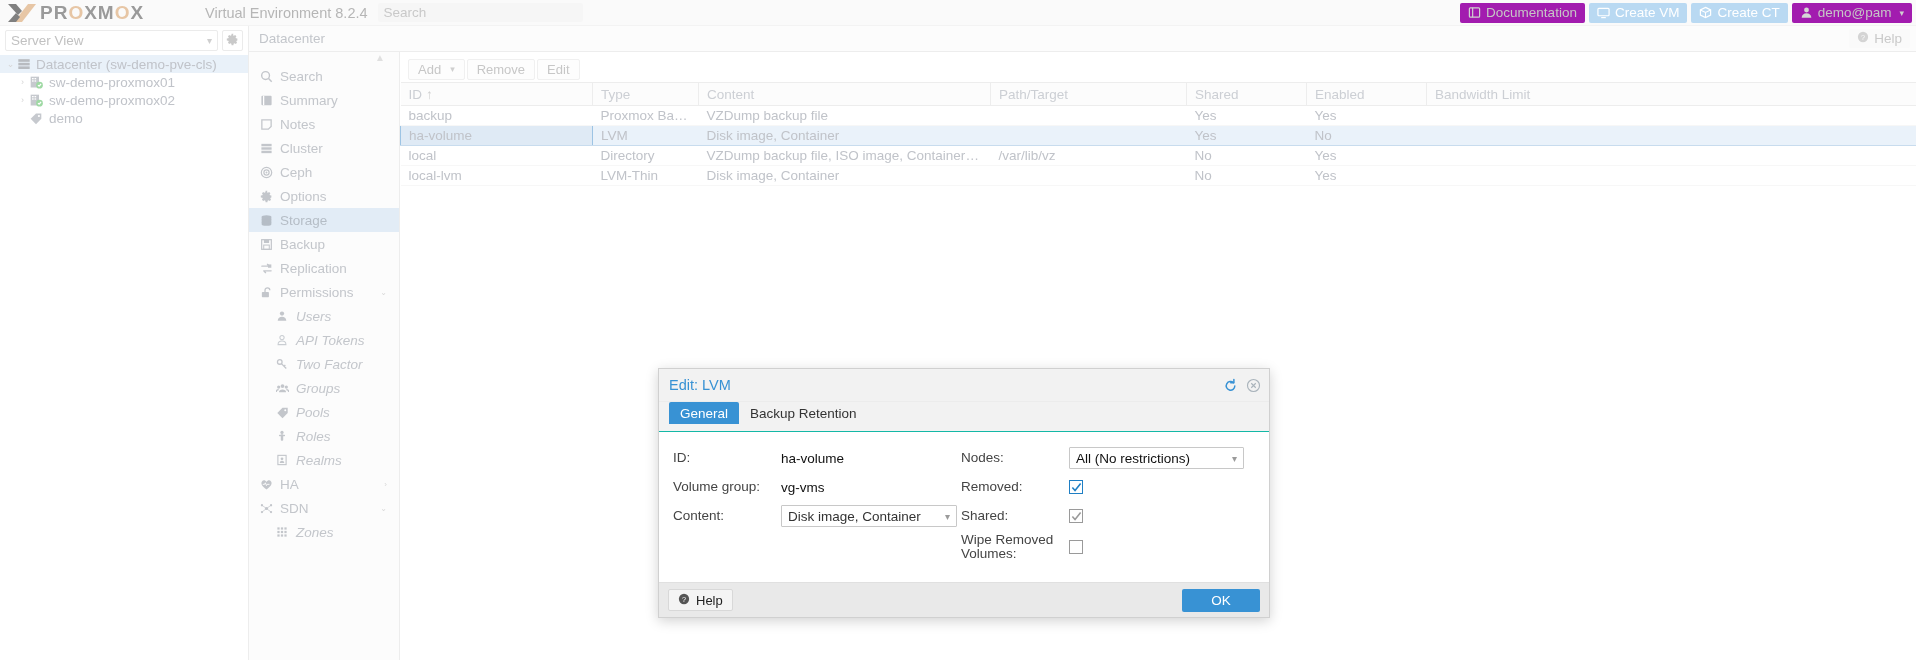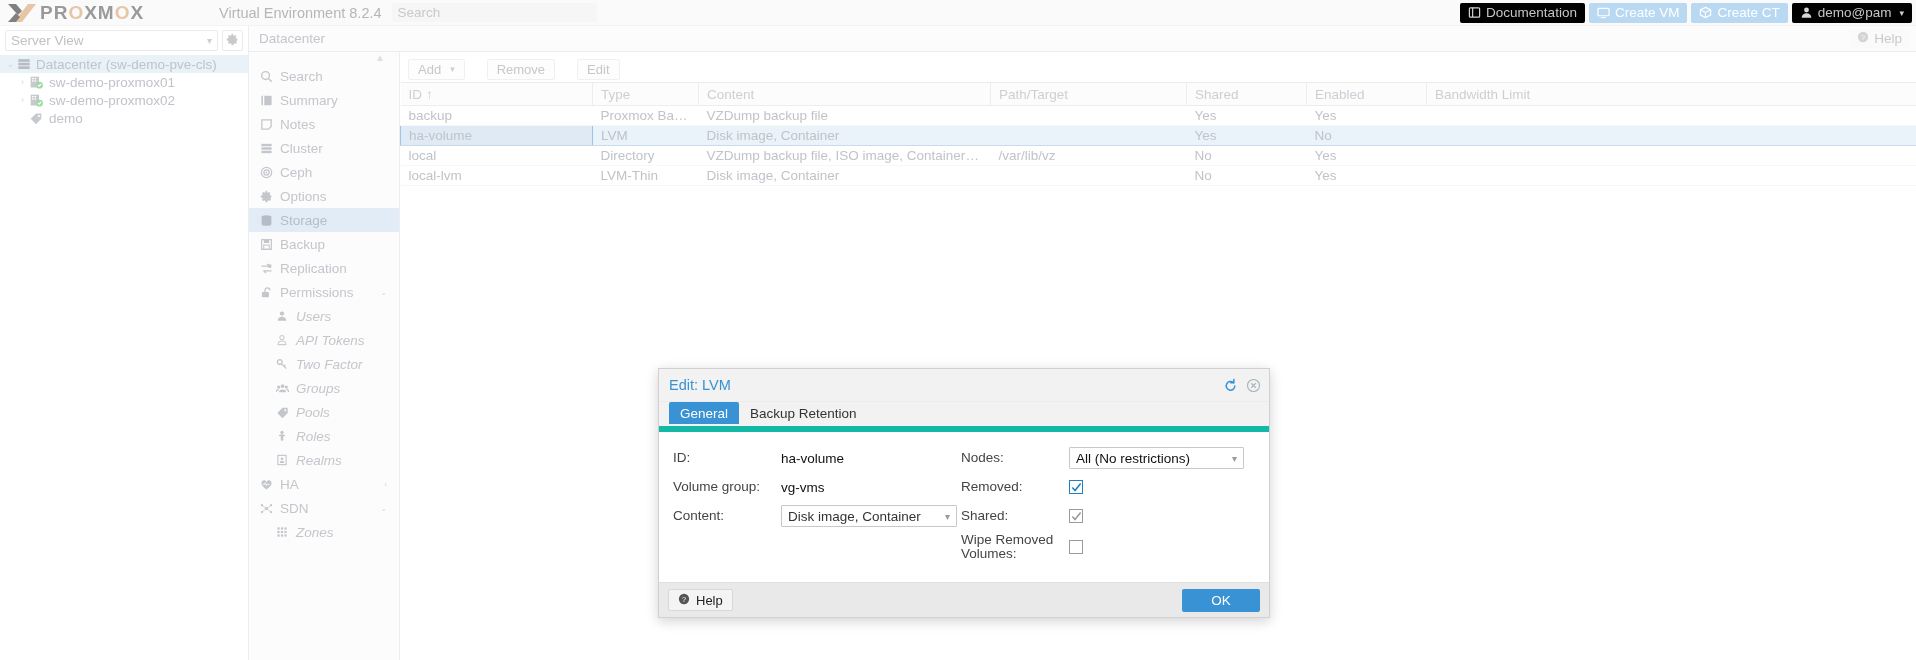--- a/index.html
+++ b/index.html
@@ -22,33 +22,33 @@
     display: flex; align-items: center;
     border-bottom: 1px solid #f3f3f3;
   }
   .logo { display: flex; align-items: center; padding-left: 6px; }
   .logo svg { display: block; }
   .prox-x1 { fill: #808080; }
   .prox-x2 { fill: #e7c6a5; }
   .prox-word { fill: #9a9a9a; font-weight: bold; font-size: 19px; letter-spacing: 1px;
                font-family: "Liberation Sans", sans-serif; }
   .prox-word .o { fill: #e7c6a5; }
-  .vetitle { color: #b6b6b6; font-size: 14.5px; margin-left: 23px; white-space: nowrap; }
+  .vetitle { color: #b6b6b6; font-size: 14.5px; margin-left: 9px; white-space: nowrap; }
   .search-box {
     margin-left: 10px; width: 205px; height: 19px;
     background: #f6f6f6; border: none; border-radius: 2px;
     color: #c9c9c9; font-size: 13.5px; padding: 0 6px;
     font-family: "Liberation Sans", sans-serif;
   }
   .search-box::placeholder { color: #c9c9c9; }
   .top-right { margin-left: auto; display: flex; align-items: center; height: 26px; padding-right: 4px; gap: 4px; }
   .tb-btn {
     display: flex; align-items: center; gap: 5px;
     height: 20px; padding: 0 8px; border-radius: 2px;
-    font-size: 13.5px; color: #c6c6c6; background: #000000;
+    font-size: 13.5px; color: #c6c6c6; background: #a21caf;
     border: none; cursor: pointer; white-space: nowrap;
     font-family: "Liberation Sans", sans-serif;
   }
   .tb-btn.blue { background: #b9d9f2; color: #ffffff; }
   .tb-btn .ico { display: inline-flex; align-items: center; }
   .caret { font-size: 9px; color: #cfcfcf; margin-left: 3px; }
 
   
   .tree-panel {
     position: absolute; left: 0; top: 26px; width: 249px; bottom: 0;
@@ -106,21 +106,21 @@
     height: 19px; padding: 0 8px; background: #fafafa; border: none;
     border-radius: 2px; color: #c9c9c9; font-size: 13.5px; cursor: pointer;
     font-family: "Liberation Sans", sans-serif;
   }
 
   
   .main {
     position: absolute; left: 400px; top: 52px; right: 0; bottom: 0;
     background: #fff; overflow: hidden;
   }
-  .toolbar { height: 30px; display: flex; align-items: center; gap: 22px; padding: 4px 0 0 8px; }
+  .toolbar { height: 30px; display: flex; align-items: center; gap: 2px; padding: 4px 0 0 8px; }
   .tbar-btn {
     height: 21px; padding: 0 9px; background: #fdfdfd; border: 1px solid #f0f0f0;
     border-radius: 2px; font-size: 13px; color: #c7c7c7; cursor: pointer;
     display: flex; align-items: center; gap: 6px;
     font-family: "Liberation Sans", sans-serif;
   }
   table.grid { width: 100%; border-collapse: collapse; table-layout: fixed; }
   table.grid thead th {
     height: 23px; background: #fcfcfc;
     border-top: 1px solid #ededed; border-bottom: 1px solid #ededed;
@@ -151,21 +151,21 @@
     box-shadow: 0 3px 12px rgba(0,0,0,0.18);
     z-index: 50;
   }
   .modal-head {
     height: 33px; background: #f2f2f2; display: flex; align-items: center;
     padding: 0 8px 0 10px; border-bottom: 1px solid #ececec;
   }
   .modal-title { color: #3892d4; font-size: 14.5px; }
   .modal-tools { margin-left: auto; display: flex; align-items: center; gap: 8px; }
   .modal-tools .tool { cursor: pointer; display: inline-flex; }
-  .modal-tabs { height: 30px; background: #f2f2f2; display: flex; align-items: flex-start; padding-left: 10px; border-bottom: 6px solid #14b8a6; }
+  .modal-tabs { height: 30px; background: #f2f2f2; display: flex; align-items: flex-start; padding-left: 10px; border-bottom: 1px solid #14b8a6; }
   .tab {
     height: 22px; padding: 0 11px; display: flex; align-items: center;
     font-size: 13.5px; color: #333; cursor: pointer; border-radius: 2px 2px 0 0;
   }
   .tab.active { background: #3892d4; color: #fff; }
   .modal-body { background: #fff; padding: 14px 14px 16px 0; display: flex; }
   .fcol { width: 50%; padding-left: 14px; }
   .fcol.right { padding-left: 4px; }
   .frow { display: flex; align-items: center; min-height: 24px; margin-bottom: 5px; }
   .flabel { width: 108px; font-size: 13.5px; color: #444; flex: none; line-height: 14px; }

